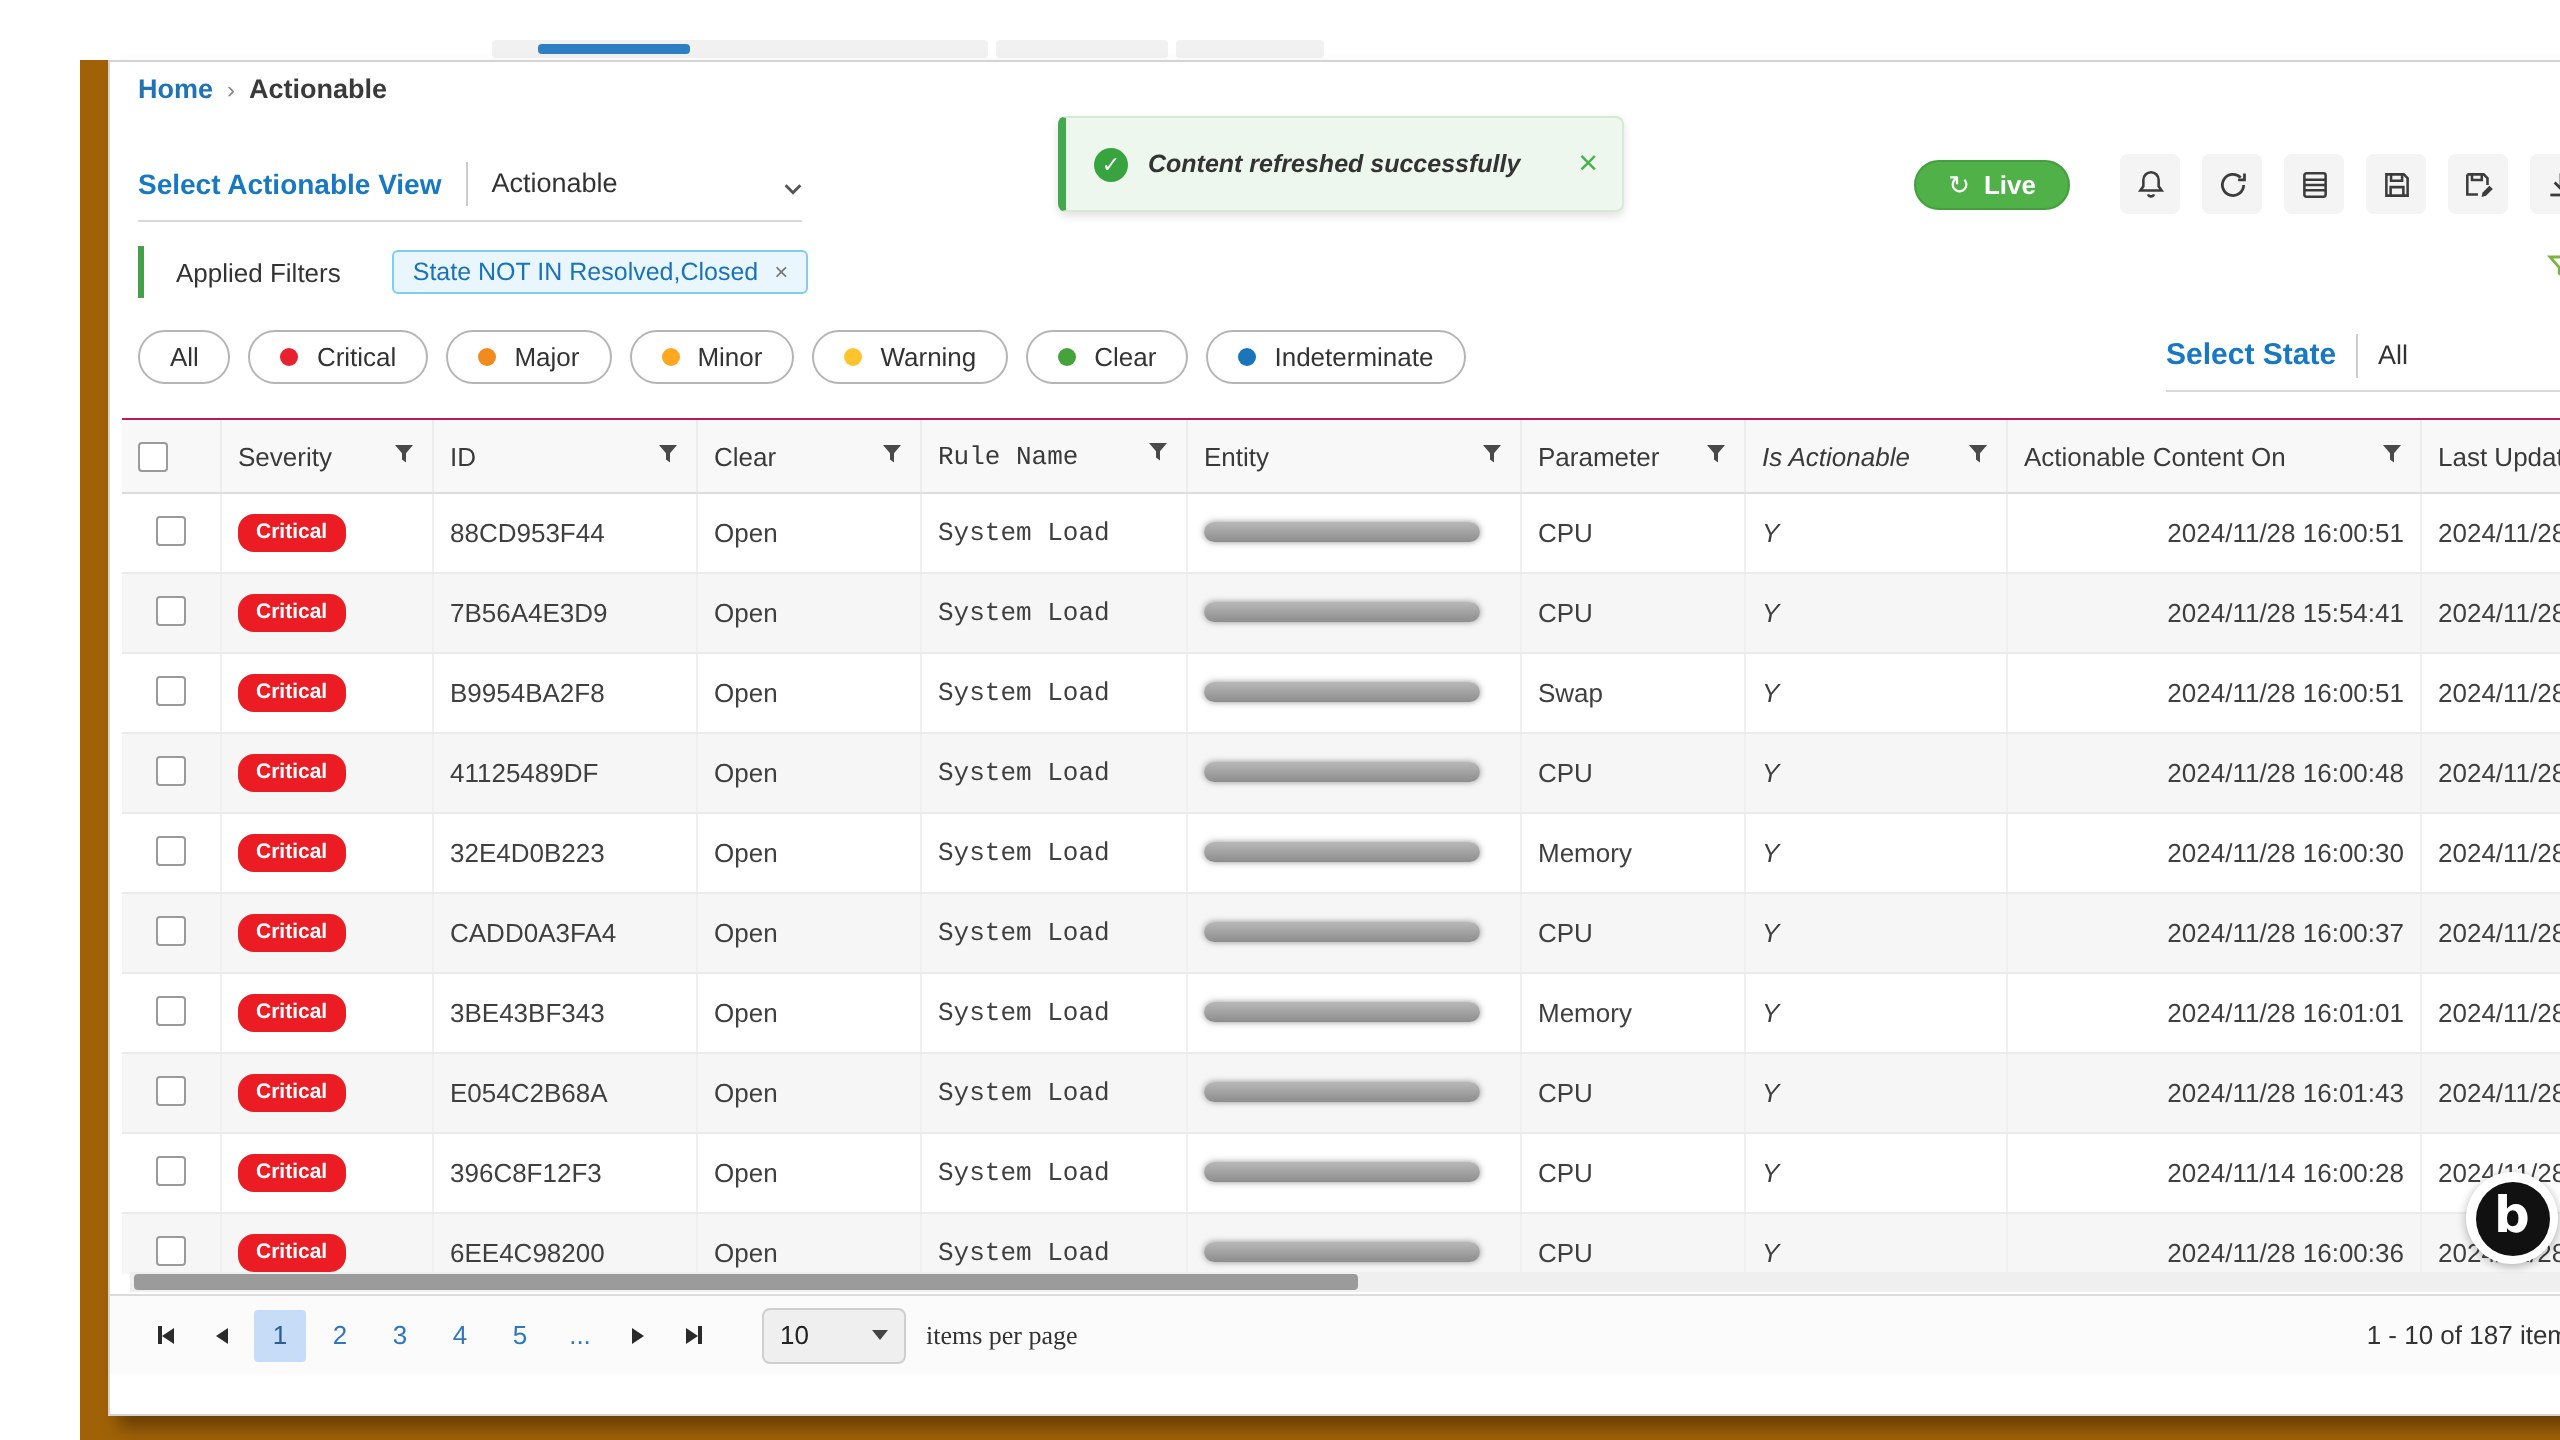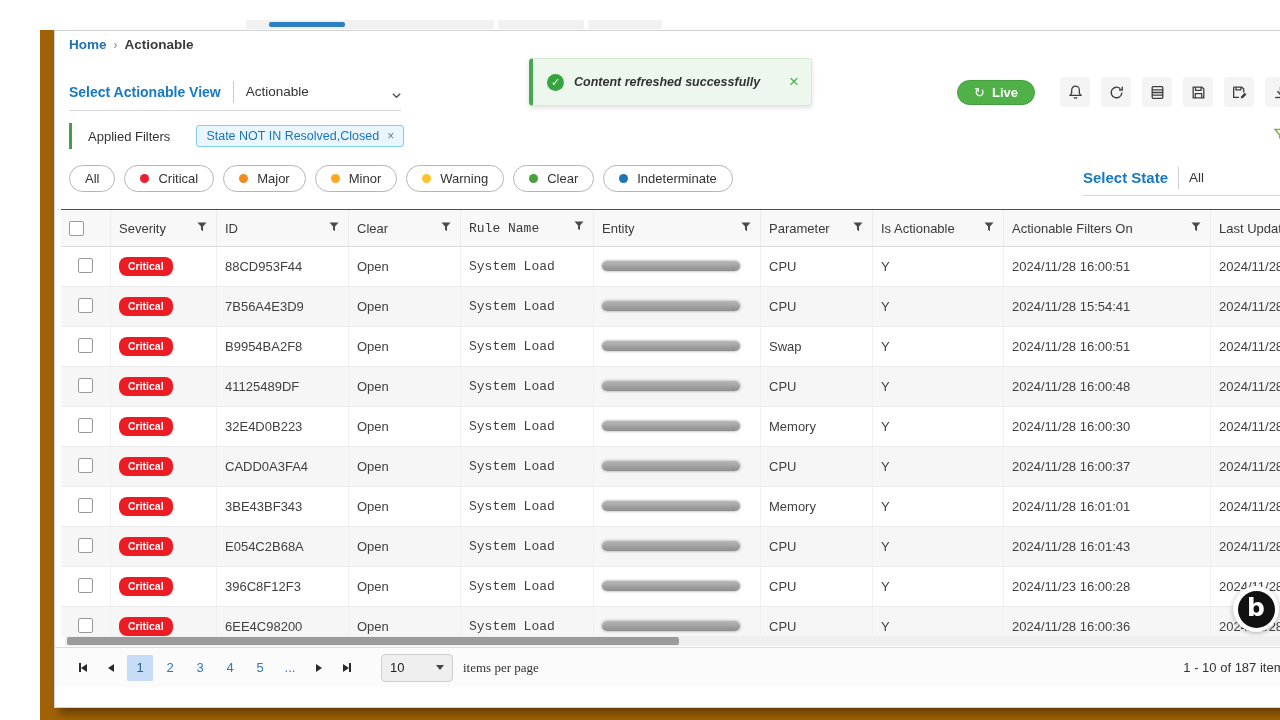--- a/index.html
+++ b/index.html
@@ -63,22 +63,22 @@
            padding:0 8px;color:#3f3f3f;white-space:nowrap;overflow:hidden;}
   .grid tr.alt td{background:#f6f6f6;}
   .th-inner{display:flex;align-items:center;justify-content:space-between;gap:4px;}
   .col-select{width:33px;text-align:center;}
   .col-severity{width:89px;}
   .col-id{width:115px;}
   .col-state{width:95px;}
   .col-rule{width:116px;font-family:Liberation Mono, monospace;}
   .col-entity{width:150px;}
   .col-parameter{width:95px;}
-  .col-actionable{width:114px;}
-  .col-created{width:190px;}
+  .col-actionable{width:114px;font-style:italic;}
+  .col-created{width:190px;text-align:right;}
   .col-updated{width:175px;}
   .cbx{width:13px;height:13px;border:1px solid #9a9a9a;border-radius:2px;background:#fff;display:inline-block;cursor:pointer;}
   .badge-critical{display:inline-block;background:#ec1c24;color:#fff;font-size:10.5px;font-weight:bold;
                   border-radius:8px;padding:4px 9px;line-height:1;}
   .redact{width:138px;height:10px;border-radius:5px;background:linear-gradient(#b8b8b8,#8d8d8d);
           box-shadow:0 0 3px rgba(120,120,120,.8);}
   .funnel{flex:none;cursor:pointer;}
   
   .hscroll{position:absolute;left:10px;top:605px;width:1240px;height:10px;background:#efefef;}
   .hthumb{position:absolute;left:2px;top:1px;width:612px;height:8px;background:#9b9b9b;border-radius:2px;cursor:pointer;}
@@ -346,21 +346,21 @@
       <span class="funnel">
         <svg width="12" height="12" viewBox="0 0 12 12">
                       <path d="M1.5 1.5h9L7 5.6v4.6L5 8.8V5.6z" fill="#4a4a4a"></path>
                     </svg>
       </span>
     </span>
   </th>
 
   <th class="col-created">
     <span class="th-inner">
-      <span class="th-label">Actionable Filters On</span>
+      <span class="th-label">Actionable Content On</span>
       <span class="funnel">
         <svg width="12" height="12" viewBox="0 0 12 12">
                       <path d="M1.5 1.5h9L7 5.6v4.6L5 8.8V5.6z" fill="#4a4a4a"></path>
                     </svg>
       </span>
     </span>
   </th>
 
   <th class="col-updated">
     <span class="th-inner">
@@ -470,21 +470,21 @@
             </tr>
             <tr>
               <td class="col-select"><span class="cbx"></span></td>
               <td class="col-severity"><span class="badge-critical">Critical</span></td>
               <td class="col-id">396C8F12F3</td>
               <td class="col-state">Open</td>
               <td class="col-rule">System Load</td>
               <td class="col-entity"><span class="redact" style="display:inline-block"></span></td>
               <td class="col-parameter">CPU</td>
               <td class="col-actionable">Y</td>
-              <td class="col-created">2024/11/23 16:00:28</td>
+              <td class="col-created">2024/11/14 16:00:28</td>
               <td class="col-updated">2024/11/28 16:00:29</td>
             </tr>
             <tr class="alt">
               <td class="col-select"><span class="cbx"></span></td>
               <td class="col-severity"><span class="badge-critical">Critical</span></td>
               <td class="col-id">6EE4C98200</td>
               <td class="col-state">Open</td>
               <td class="col-rule">System Load</td>
               <td class="col-entity"><span class="redact" style="display:inline-block"></span></td>
               <td class="col-parameter">CPU</td>

